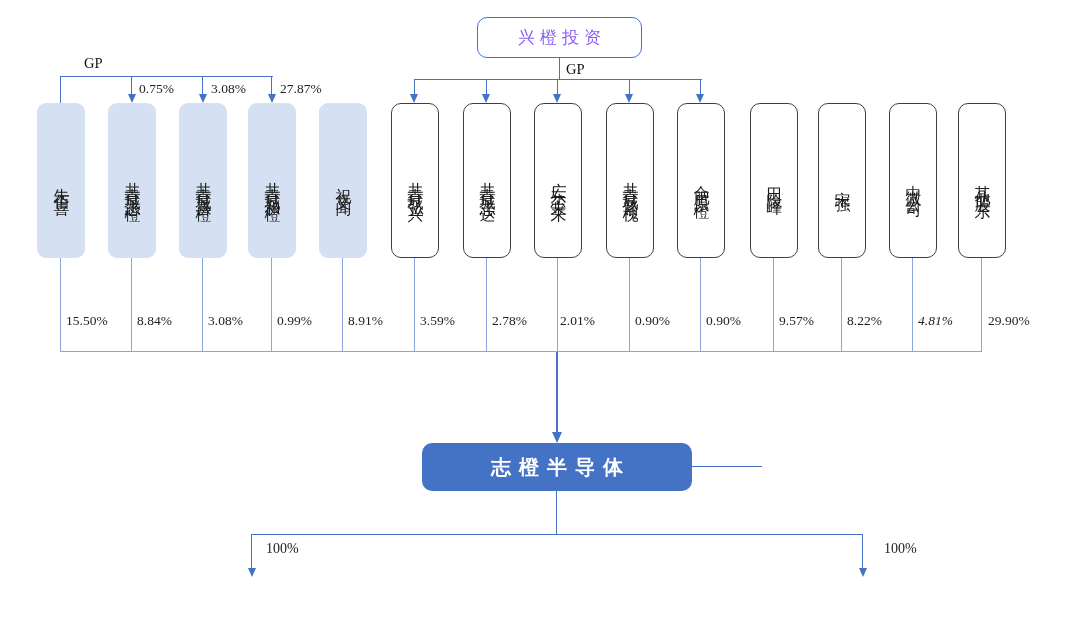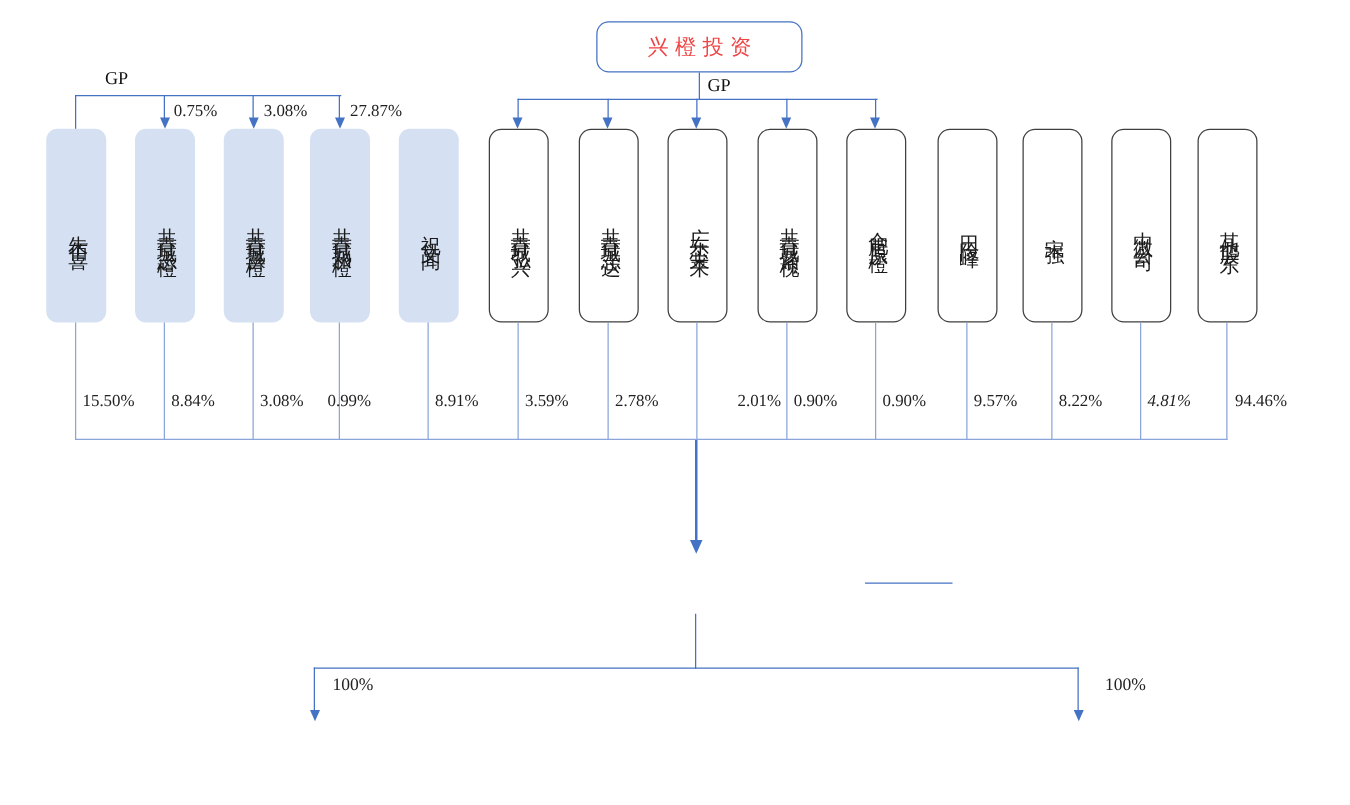--- a/index.html
+++ b/index.html
@@ -18,21 +18,21 @@
   .sh-box.outline { background:#ffffff; border:1.6px solid #3f3f3f; border-radius:10px; }
   .sh-box span {
     writing-mode:vertical-rl; text-orientation:upright;
     font-size:16px; letter-spacing:6px; padding-top:6px;
     color:#1a1a1a; font-family:"Liberation Serif","DejaVu Serif",serif;
   }
   
   .blue-outline-box {
     position:absolute; background:#ffffff; border:1.5px solid #4472c4;
     border-radius:10px; display:flex; align-items:center; justify-content:center;
-    color:#ef4444;
+    color:#8b5cf6;
   }
   .main-box {
     position:absolute; background:#4472c4; border-radius:10px;
     display:flex; align-items:center; justify-content:center;
     color:#ffffff; font-weight:bold;
   }
   
   .hl, .vl { position:absolute; background:#4472c4; }
   .hl { height:1.4px; } .vl { width:1.4px; }
   .hl.thin, .vl.thin { background:#8aa5da; }
@@ -143,35 +143,38 @@
   <div class="vl thin" style="left:773px; top:258px; height:94px;"></div>
   <div class="vl thin" style="left:841px; top:258px; height:94px;"></div>
   <div class="vl thin" style="left:912px; top:258px; height:94px;"></div>
   <div class="vl thin" style="left:981px; top:258px; height:94px;"></div>
 
   <div class="hl thin" style="left:60px; top:351px; width:922px;"></div>
 
   <div class="pct" style="left:66px;">15.50%</div>
   <div class="pct" style="left:137px;">8.84%</div>
   <div class="pct" style="left:208px;">3.08%</div>
-  <div class="pct" style="left:262px;">0.99%</div>
+  <div class="pct" style="left:277px;">0.99%</div>
   <div class="pct" style="left:348px;">8.91%</div>
   <div class="pct" style="left:420px;">3.59%</div>
   <div class="pct" style="left:492px;">2.78%</div>
-  <div class="pct" style="left:590px;">2.01%</div>
+  <div class="pct" style="left:560px;">2.01%</div>
   <div class="pct" style="left:635px;">0.90%</div>
   <div class="pct" style="left:706px;">0.90%</div>
   <div class="pct" style="left:779px;">9.57%</div>
   <div class="pct" style="left:847px;">8.22%</div>
   <div class="pct" style="left:918px;font-style:italic;">4.81%</div>
-  <div class="pct" style="left:988px;">94.46%</div>
+  <div class="pct" style="left:988px;">29.90%</div>
 
   <div class="vl" style="left:556px; top:352px; height:82px; width:2px;"></div>
   <div class="arrow-down big" style="left:551.5px; top:432px;"></div>
 
+  <div class="main-box" style="left:422px; top:443px; width:270px; height:48px; font-size:20px; letter-spacing:8px; padding-left:8px;">
+    <span>志橙半导体</span>
+  </div>
 
   <div class="hl" style="left:692px; top:466px; width:70px;"></div>
 
   <div class="vl" style="left:556px; top:491px; height:44px;"></div>
   <div class="hl" style="left:251px; top:534px; width:612px;"></div>
   <div class="vl" style="left:251px; top:534px; height:35px;"></div>
   <div class="vl" style="left:862px; top:534px; height:35px;"></div>
   <div class="arrow-down" style="left:247.5px; top:568px;"></div>
   <div class="arrow-down" style="left:858.5px; top:568px;"></div>
   <div class="pct-bottom" style="left:266px; top:541px;">100%</div>

